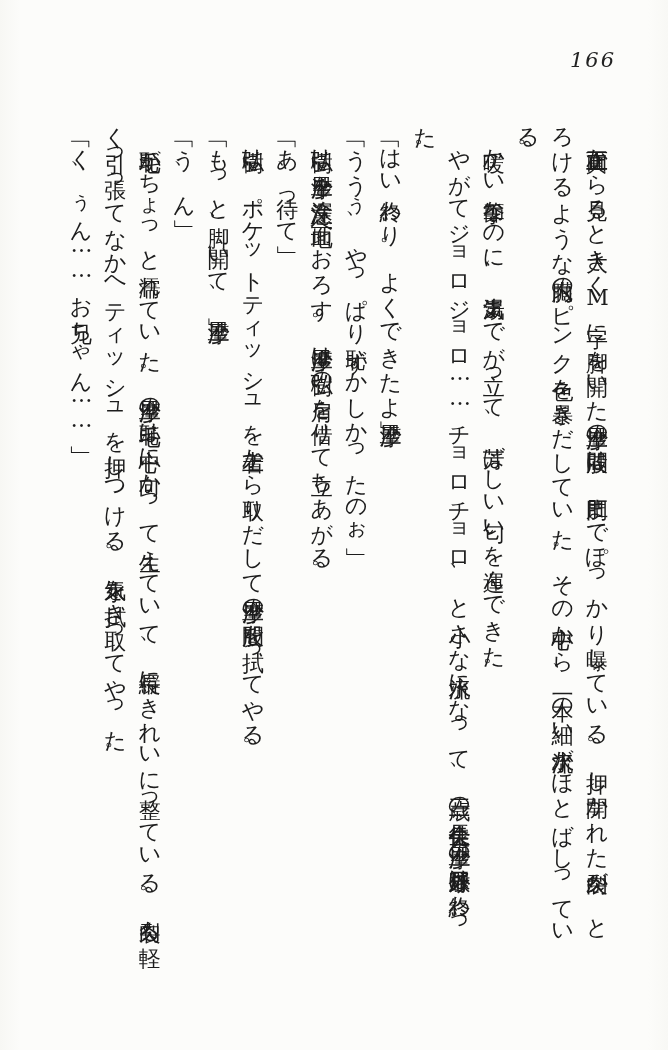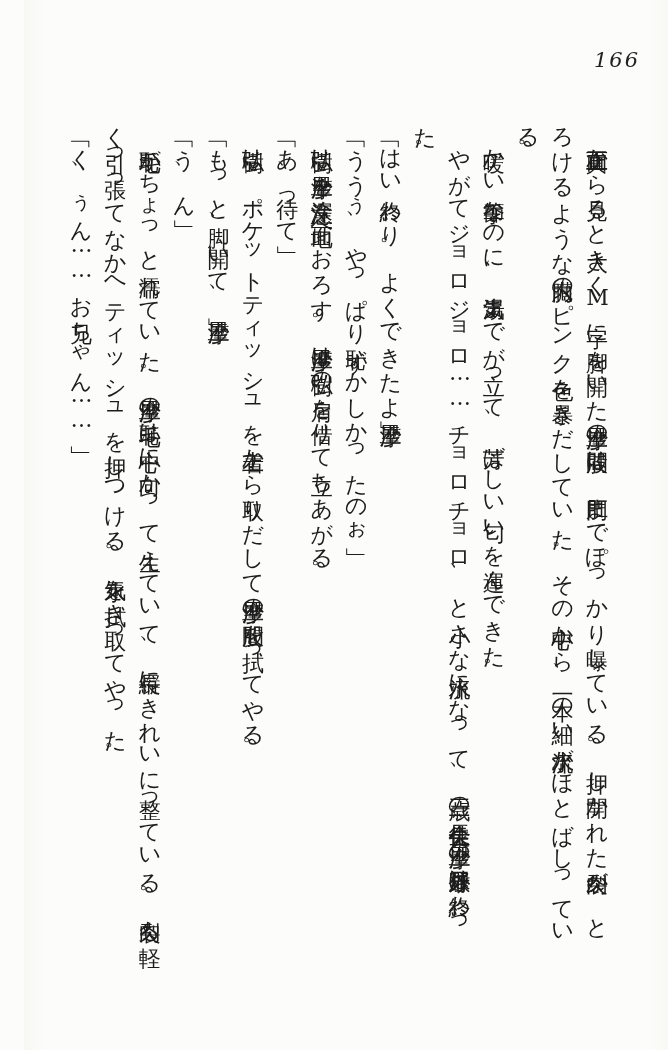--- a/index.html
+++ b/index.html
@@ -11,21 +11,20 @@
     position: relative;
     overflow: hidden;
     background: #fcfcfa;
     color: #1c1c1c;
     font-family: "DejaVu Serif", "Liberation Serif", serif;
   }
   .page {
     position: absolute;
     inset: 0;
     background: linear-gradient(90deg, #f7f7f4 0%, #fcfcfa 3%, #fcfcfa 97%, #f8f8f5 100%);
-    margin-left: 24px;
   }
   .page-number {
     position: absolute;
     top: 48px;
     left: 570px;
     font-size: 21px;
     font-style: italic;
     letter-spacing: 2px;
     color: #222222;
   }

